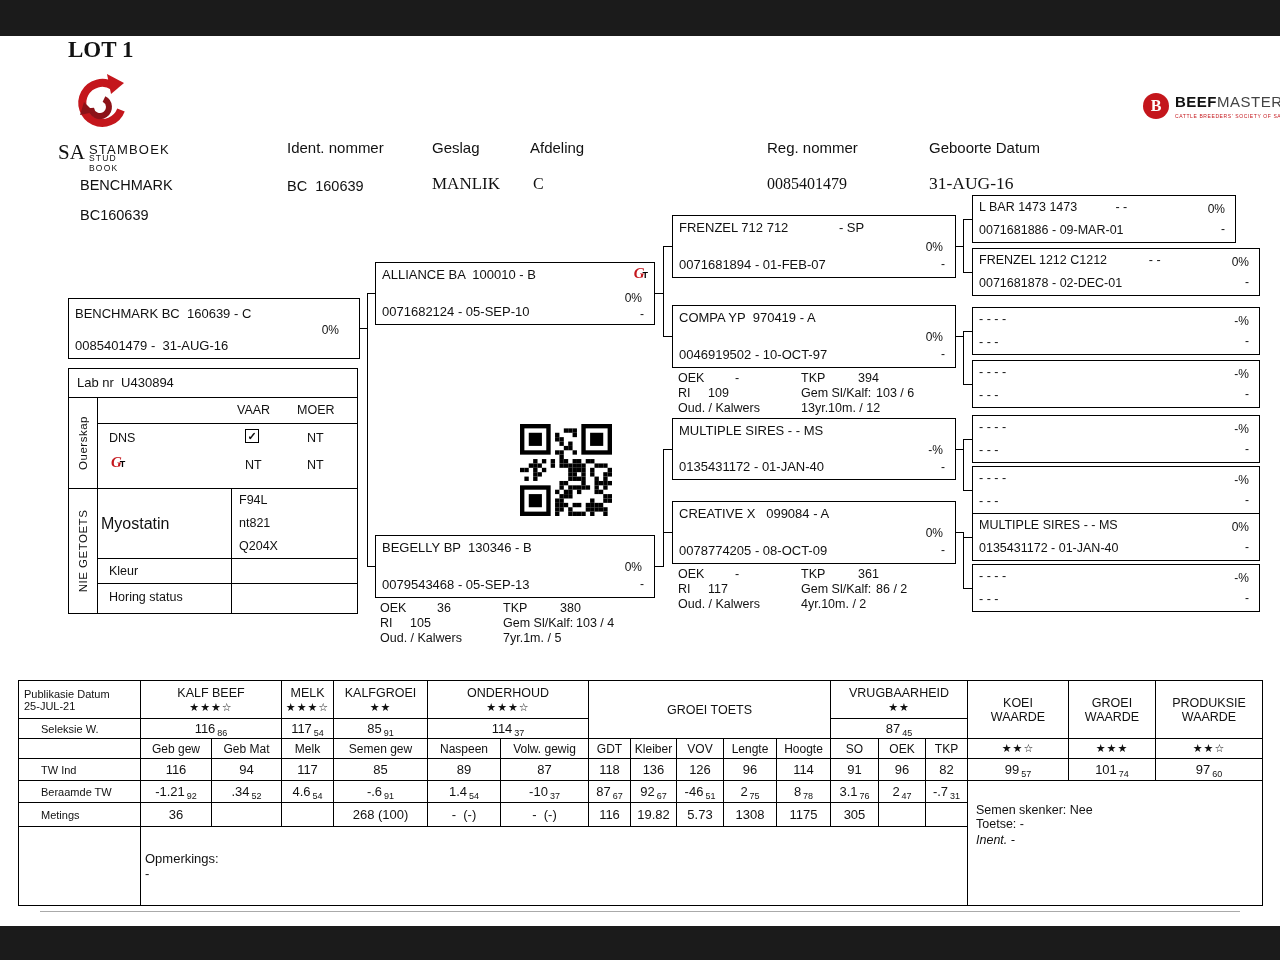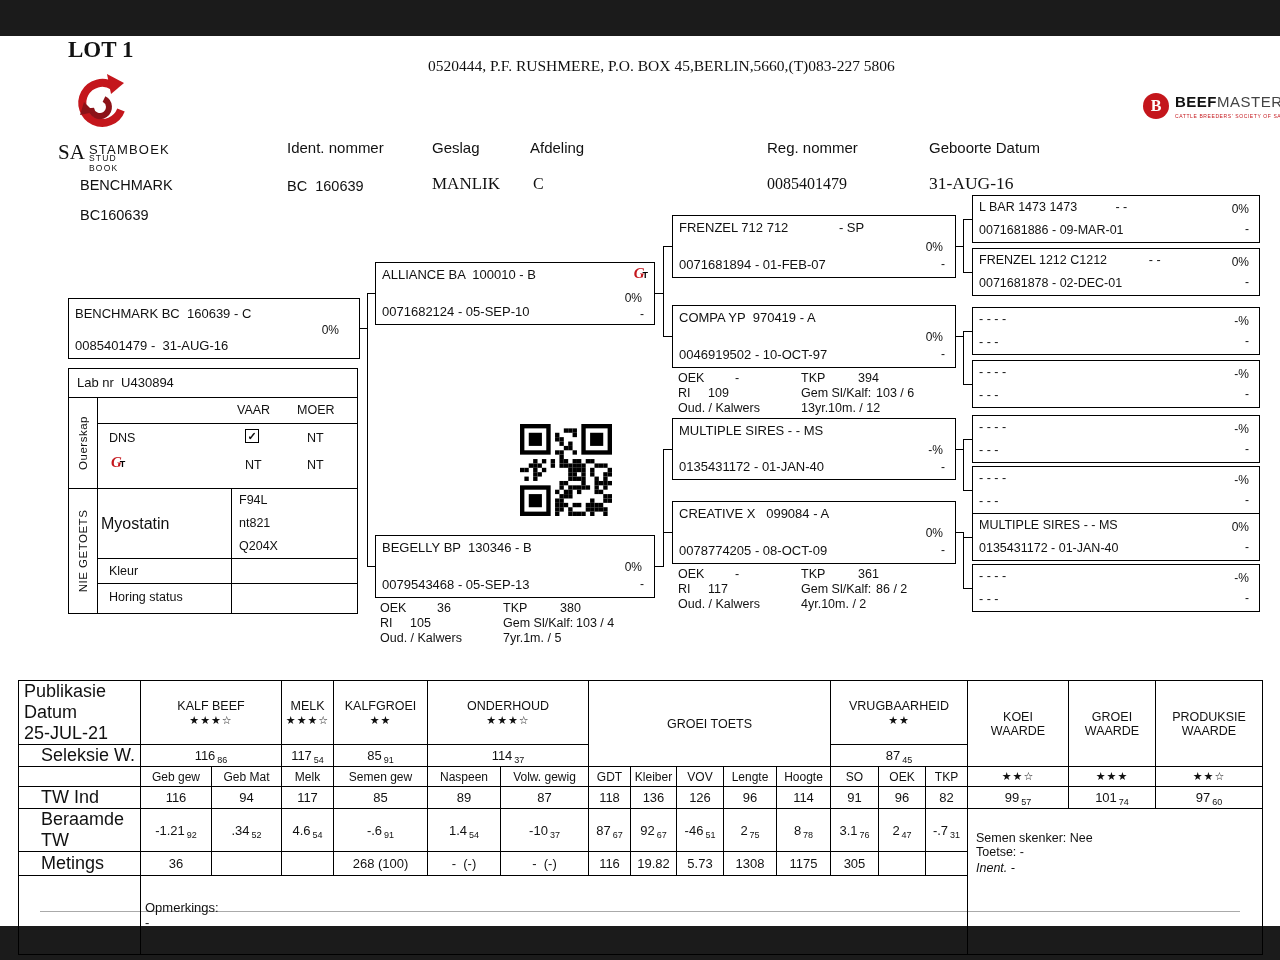--- a/index.html
+++ b/index.html
@@ -45,41 +45,40 @@
                display:flex; align-items:center; justify-content:center;
                font-family:"Liberation Serif", serif; font-weight:bold; font-size:16px; margin-right:6px; }
   .bm-beef { font-weight:bold; font-size:15px; letter-spacing:0.5px; }
   .bm-master { font-weight:normal; font-size:15px; color:#444; letter-spacing:0.5px; }
   .bm-tag { font-size:5px; color:#c4161c; letter-spacing:0.6px; margin-top:2px; }
 
   
   #stats { position:absolute; left:18px; top:680px; border-collapse:collapse; table-layout:fixed; }
   #stats td { border:1px solid #000; text-align:center; vertical-align:middle; padding:0 2px;
               font-size:13px; overflow:hidden; }
-  #stats .lbl { text-align:left; padding-left:22px; font-size:18px; }
+  #stats .lbl { text-align:left; padding-left:22px; font-size:11px; }
   #stats .lbl.tight { padding-left:5px; }
   #stats .gh { font-size:12.5px; }
   #stats .sh { font-size:12px; }
   #stats .stars { font-size:11px; letter-spacing:1px; margin-top:1px; }
   .sub { font-size:9px; position:relative; top:3px; margin-left:2px; }
   #stats .semen { text-align:left; vertical-align:top; padding:22px 4px 0 8px; font-size:12.5px; }
   #stats .semen .inent { margin-top:2px;font-style:italic; }
   #stats .opm { text-align:left; vertical-align:middle; padding-left:4px; font-size:13px; }
 </style>
 </head>
 <body>
 
 <div id="page">
 
   <div class="bar" style="top:0;height:36px"></div>
   <div class="bar" style="top:926px;height:34px"></div>
   <div class="abs" style="left:40px;top:911px;width:1200px;height:1px;background:#aaa"></div>
 
   <div class="abs serif" style="left:68px;top:37px;font-size:23px;font-weight:bold">LOT 1</div>
-  <div class="abs serif" style="left:428px;top:57px;font-size:15.5px">0520444, P.F. RUSHMERE, P.O. BOX 45,BERLIN,5660,(T)083-227 5806</div>
 
   <div class="abs" style="left:56px;top:74px">
     <svg class="abs" style="left:18px;top:0" width="54" height="62" viewBox="0 0 54 62">
       <path d="M39 12 A20 20 0 1 0 47 36" fill="none" stroke="#c4161c" stroke-width="8"></path>
       <polygon points="33,0 50,9 37,20" fill="#c4161c"></polygon>
       <path d="M30 25 a9 9 0 1 1 -13 9" fill="none" stroke="#8c1218" stroke-width="6"></path>
       <polygon points="10,28 20,38 6,41" fill="#8c1218"></polygon>
     </svg>
     <div class="abs serif" style="left:2px;top:66px;font-size:21px">SA</div>
     <div class="abs" style="left:33px;top:68px;font-size:13px;letter-spacing:1.2px">STAMBOEK</div>
@@ -188,21 +187,21 @@
     <span class="dsh">-</span>
     <span class="rg">0135431172 - 01-JAN-40</span>
   </div>
   <div class="pbox" style="left:672px;top:501px;width:284px;height:63px">
     <span class="nm">CREATIVE X   099084 - A</span>
     <span class="pct">0%</span>
     <span class="dsh">-</span>
     <span class="rg">0078774205 - 08-OCT-09</span>
   </div>
 
-  <div class="pbox g4" style="left:972px;top:195px;width:288px;height:48px">
+  <div class="pbox g4" style="left:972px;top:195px;width:264px;height:48px">
     <span class="nm">L BAR 1473 1473           - -</span>
     <span class="pct">0%</span>
     <span class="dsh">-</span>
     <span class="rg">0071681886 - 09-MAR-01</span>
   </div>
   <div class="pbox g4" style="left:972px;top:248px;width:288px;height:48px">
     <span class="nm">FRENZEL 1212 C1212            - -</span>
     <span class="pct">0%</span>
     <span class="dsh">-</span>
     <span class="rg">0071681878 - 02-DEC-01</span>

